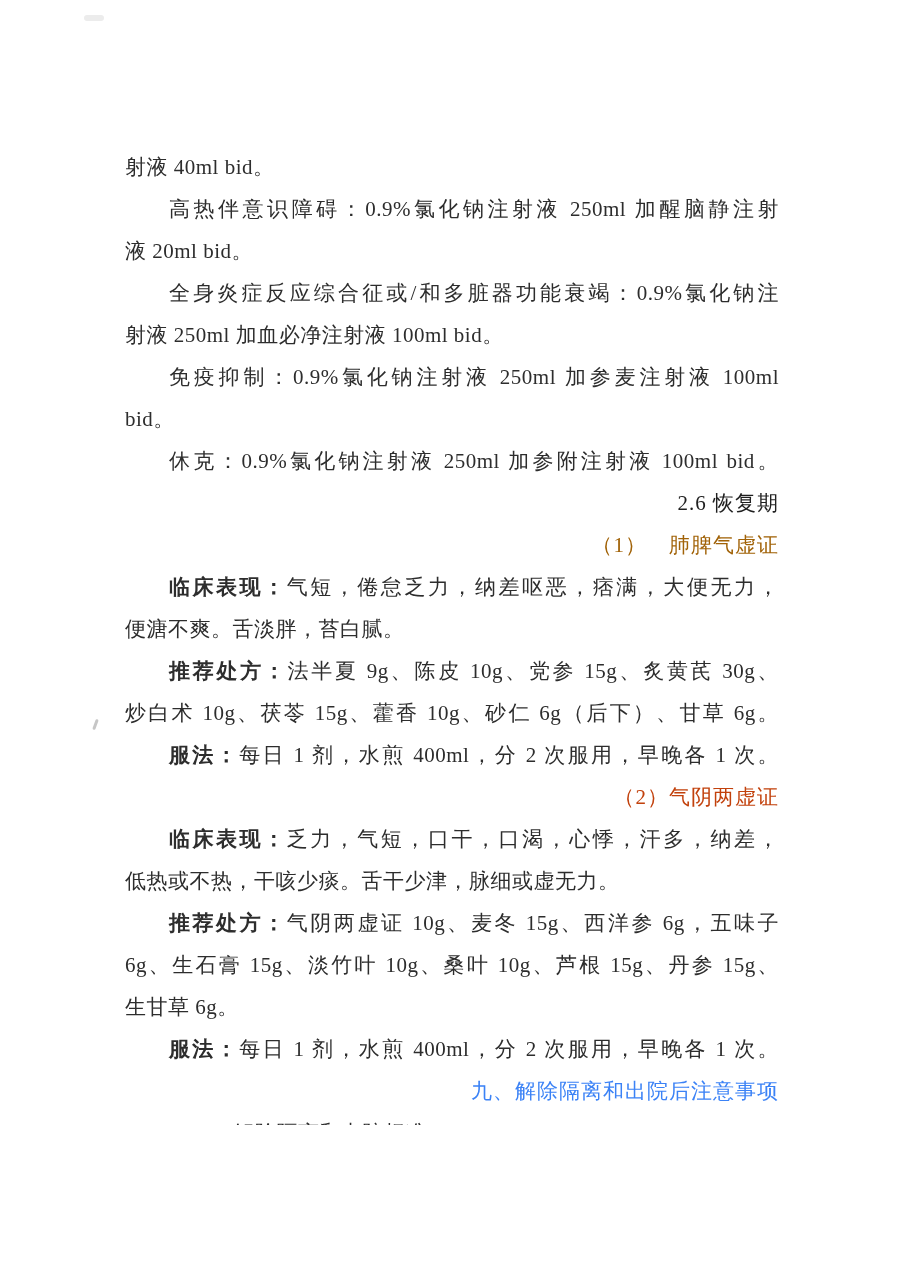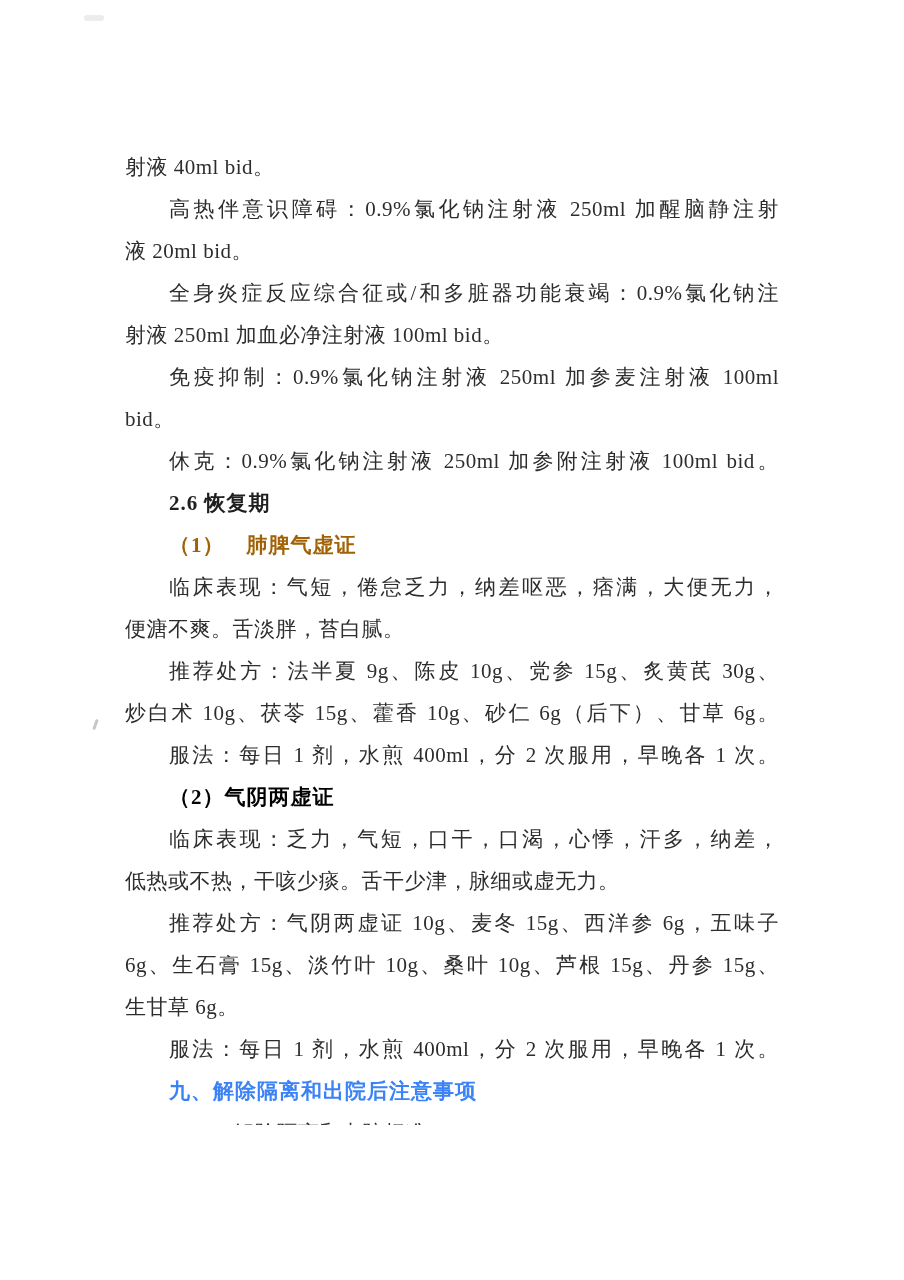--- a/index.html
+++ b/index.html
@@ -28,22 +28,22 @@
     white-space: nowrap;
   }
   .line.wrapable { white-space: normal; }
   .line.indent { text-indent: 44px; }
   .line.justify {
     white-space: normal;
     text-align: justify;
     text-align-last: justify;
     text-justify: inter-character;
   }
-  .line.heading { font-weight: 700; letter-spacing: 1px; }
-  .bold { font-weight: 400; }
+  .line.heading { font-weight: 400; letter-spacing: 1px; text-align: right; }
+  .bold { font-weight: 700; }
 
   .footer {
     position: absolute;
     left: 138px;
     top: 1197px;
     height: 36px;
     display: flex;
     align-items: center;
     gap: 15px;
     font-size: 22px;
@@ -100,21 +100,21 @@
       <div class="line indent justify"><span>免疫抑制：0.9%氯化钠注射液 250ml 加参麦注射液 100ml</span></div>
       <div class="line wrapable"><span>bid。</span></div>
       <div class="line indent justify"><span>休克：0.9%氯化钠注射液 250ml 加参附注射液 100ml bid。</span></div>
       <div class="line indent wrapable heading" style="color: rgb(31, 31, 31);"><span>2.6 恢复期</span></div>
       <div class="line indent wrapable heading" style="color: #a16207;"><span>（1）　肺脾气虚证</span></div>
       <div class="line indent justify"><span class="bold">临床表现：</span><span>气短，倦怠乏力，纳差呕恶，痞满，大便无力，</span></div>
       <div class="line wrapable"><span>便溏不爽。舌淡胖，苔白腻。</span></div>
       <div class="line indent justify"><span class="bold">推荐处方：</span><span>法半夏 9g、陈皮 10g、党参 15g、炙黄芪 30g、</span></div>
       <div class="line justify"><span>炒白术 10g、茯苓 15g、藿香 10g、砂仁 6g（后下）、甘草 6g。</span></div>
       <div class="line indent justify"><span class="bold">服法：</span><span>每日 1 剂，水煎 400ml，分 2 次服用，早晚各 1 次。</span></div>
-      <div class="line indent wrapable heading" style="color: #000000;"><span>（2）气阴两虚证</span></div>
+      <div class="line indent wrapable heading" style="color: #c2410c;"><span>（2）气阴两虚证</span></div>
       <div class="line indent justify"><span class="bold">临床表现：</span><span>乏力，气短，口干，口渴，心悸，汗多，纳差，</span></div>
       <div class="line wrapable"><span>低热或不热，干咳少痰。舌干少津，脉细或虚无力。</span></div>
       <div class="line indent justify"><span class="bold">推荐处方：</span><span>气阴两虚证 10g、麦冬 15g、西洋参 6g，五味子</span></div>
       <div class="line justify"><span>6g、生石膏 15g、淡竹叶 10g、桑叶 10g、芦根 15g、丹参 15g、</span></div>
       <div class="line wrapable"><span>生甘草 6g。</span></div>
       <div class="line indent justify"><span class="bold">服法：</span><span>每日 1 剂，水煎 400ml，分 2 次服用，早晚各 1 次。</span></div>
       <div class="line indent wrapable heading" style="color: #3b82f6;"><span>九、解除隔离和出院后注意事项</span></div>
       <div class="line indent wrapable"><span>（一）解除隔离和出院标准。</span></div>
     </div>
 

